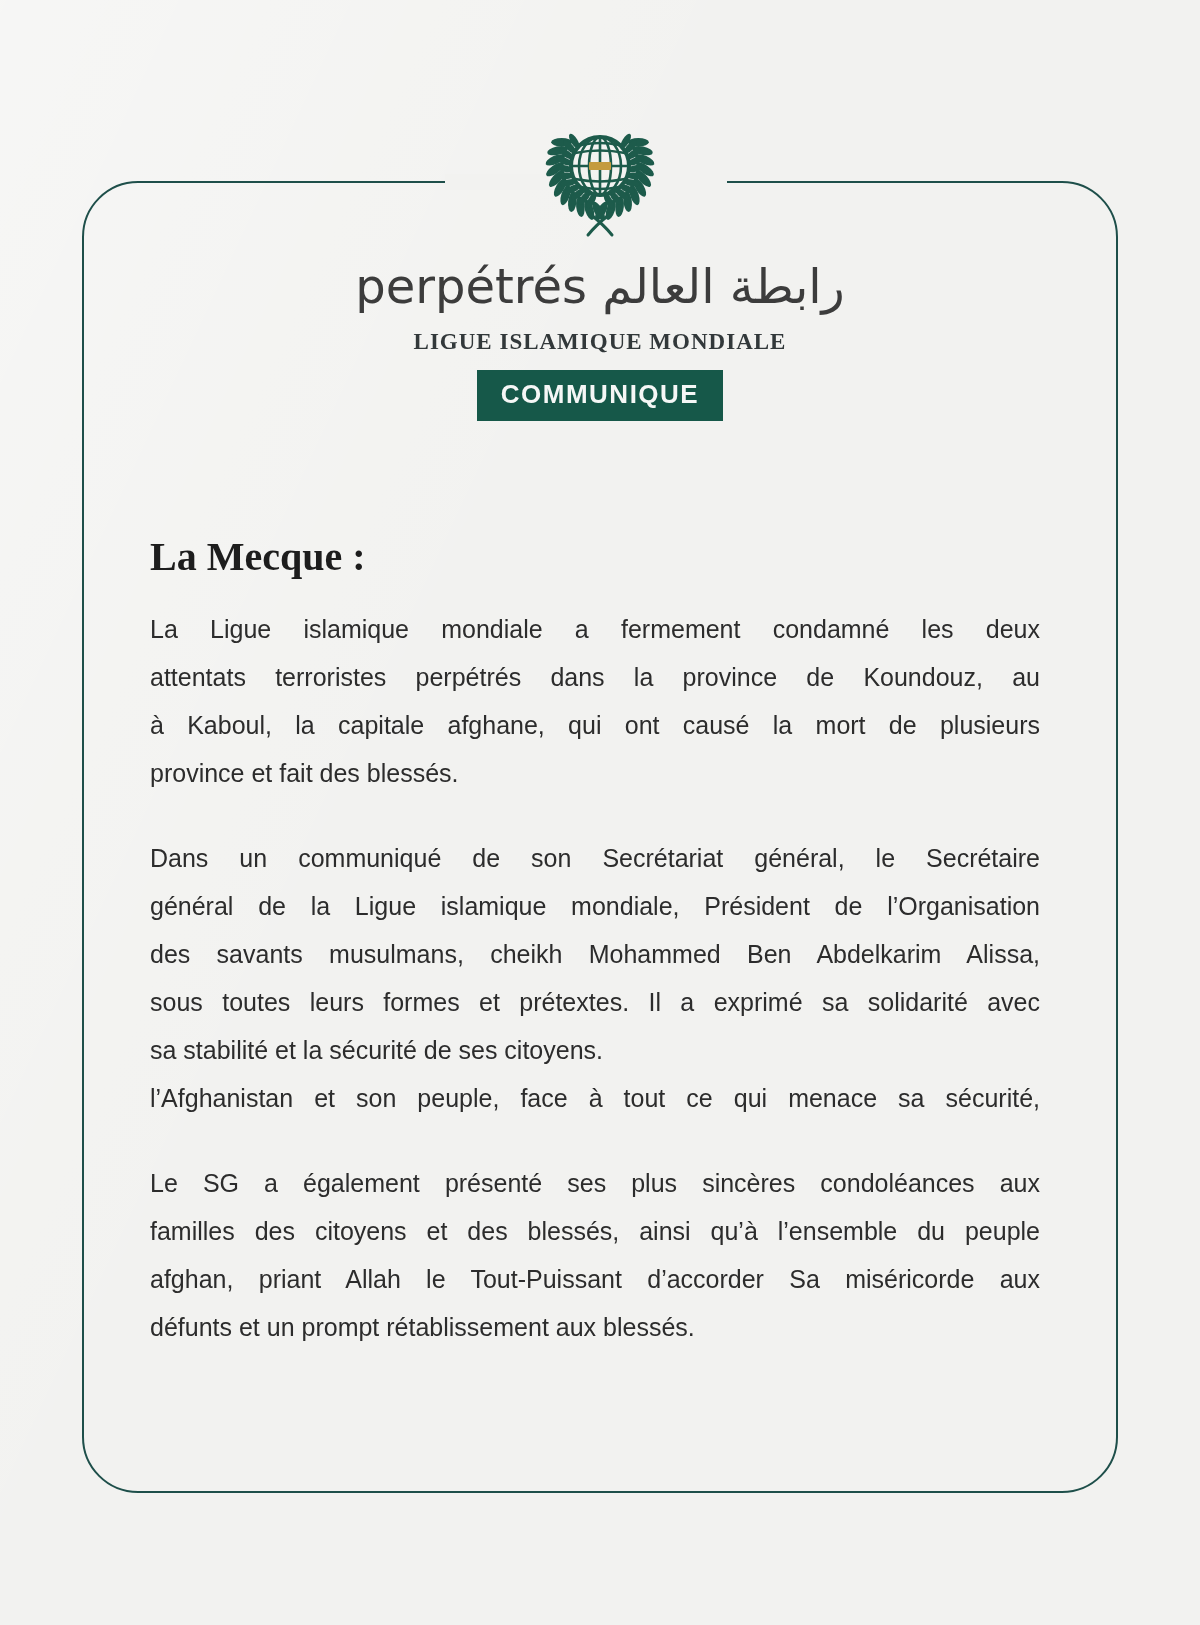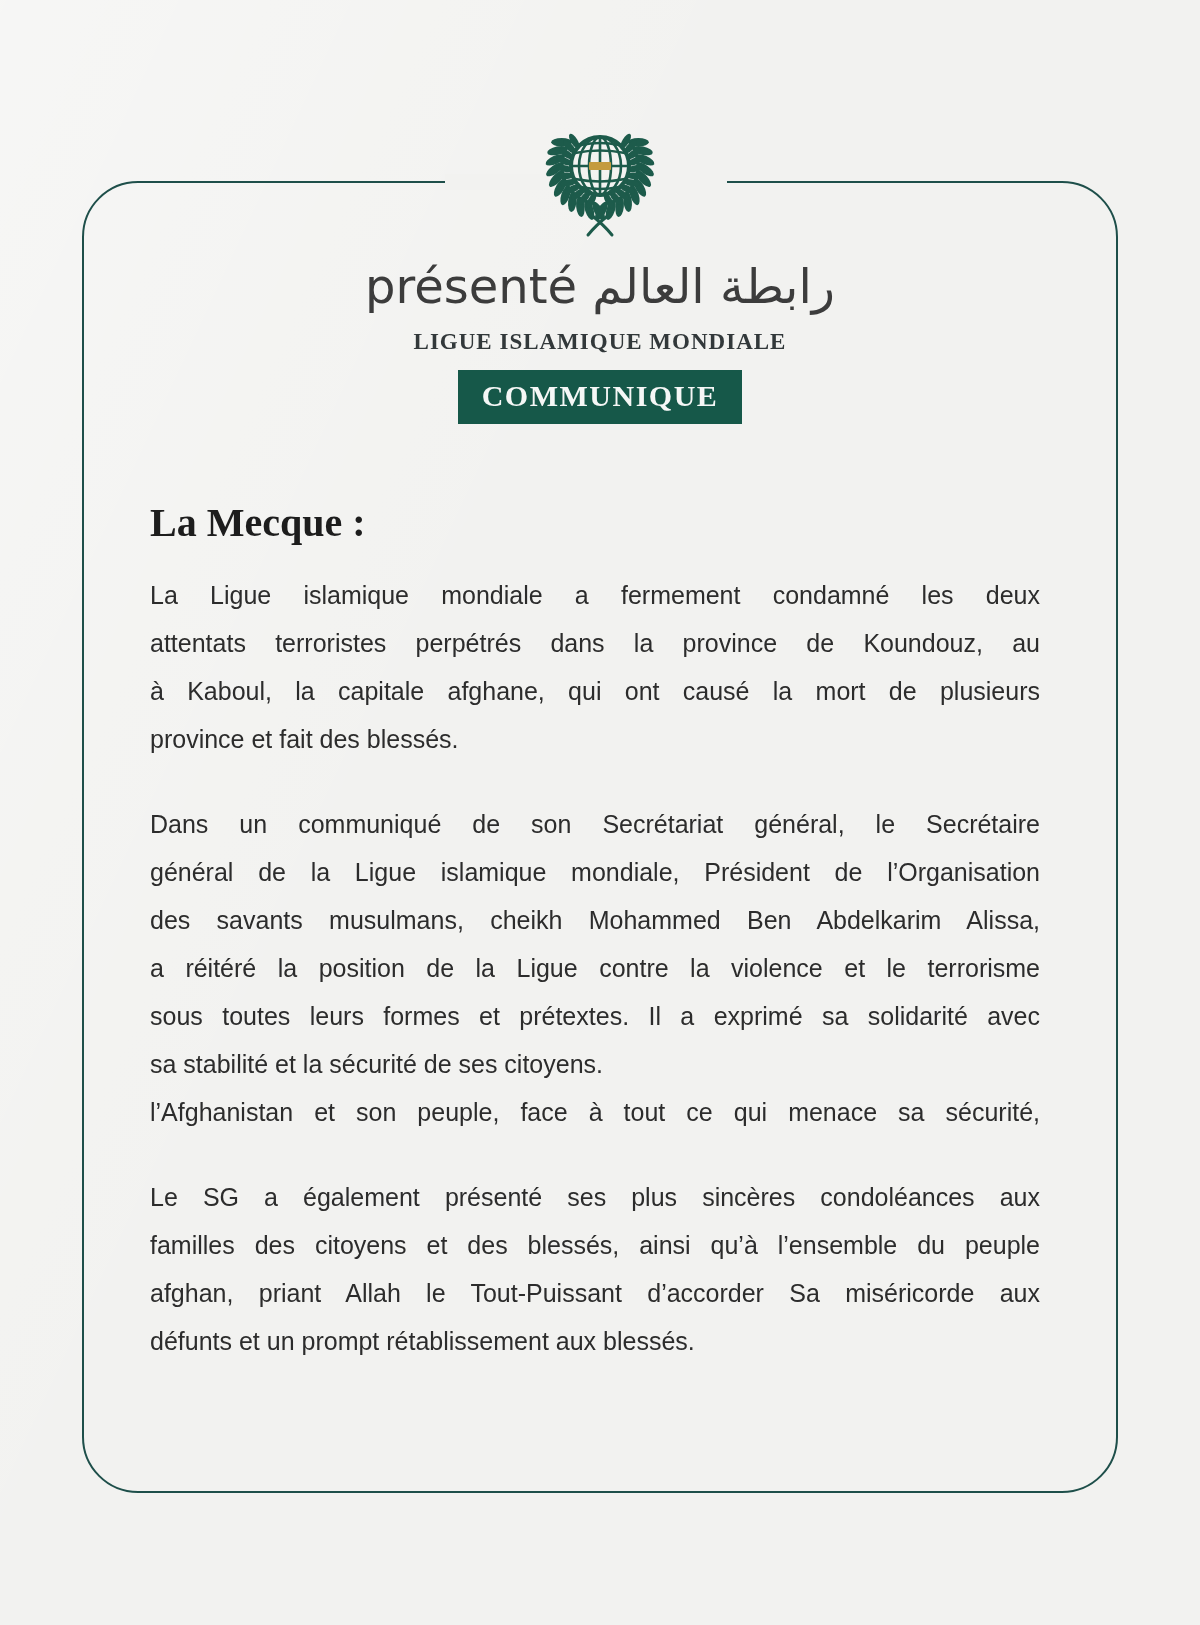--- a/index.html
+++ b/index.html
@@ -68,32 +68,32 @@
     letter-spacing: 1px;
     color: #32383a;
     white-space: nowrap;
   }
   .banner {
     margin-top: 14px;
     background: #165849;
     padding: 9px 24px 11px 24px;
   }
   .banner span {
-    font-family: Liberation Serif, serif;
+    font-family: Liberation Sans, sans-serif;
     font-weight: 700;
-    font-size: 30px;
+    font-size: 26px;
     letter-spacing: 1.5px;
     color: #f5f7f6;
     white-space: nowrap;
   }
   
   .content {
     position: absolute;
     left: 150px;
-    top: 499px;
+    top: 533px;
     width: 890px;
   }
   .content h1 {
     margin: 0 0 24px 0;
     font-family: "Liberation Serif", serif;
     font-weight: 700;
     font-size: 40px;
     line-height: 48px;
     color: #1d1d1d;
   }
@@ -181,21 +181,21 @@
         <line x1="68" y1="29" x2="68" y2="87" stroke-width="2.6"></line>
         <path d="M49,37 Q68,33 87,37" stroke-width="2.6"></path>
         <path d="M43,45 Q68,40 93,45" stroke-width="2.6"></path>
         <line x1="39" y1="58" x2="97" y2="58" stroke-width="2.6"></line>
         <path d="M43,71 Q68,76 93,71" stroke-width="2.6"></path>
         <path d="M49,79 Q68,83 87,79" stroke-width="2.6"></path>
       </g>
       <rect x="57" y="54" width="22" height="8" rx="1" fill="#c49b3f"></rect>
     </svg>
 
-    <div class="arabic">رابطة العالم présenté</div>
+    <div class="arabic">رابطة العالم perpétrés</div>
     <div class="orgname">LIGUE ISLAMIQUE MONDIALE</div>
     <div class="banner">
       <span>COMMUNIQUE</span>
     </div>
 
   </header>
 
   <main class="content">
 
     <h1>La Mecque :</h1>
@@ -204,21 +204,20 @@
       <div class="line">La Ligue islamique mondiale a fermement condamné les deux</div>
       <div class="line">attentats terroristes perpétrés dans la province de Koundouz, au</div>
       <div class="line">à Kaboul, la capitale afghane, qui ont causé la mort de plusieurs</div>
       <div class="line last">province et fait des blessés.</div>
     </section>
 
     <section class="para">
       <div class="line">Dans un communiqué de son Secrétariat général, le Secrétaire</div>
       <div class="line">général de la Ligue islamique mondiale, Président de l’Organisation</div>
       <div class="line">des savants musulmans, cheikh Mohammed Ben Abdelkarim Alissa,</div>
-      <div class="line">a réitéré la position de la Ligue contre la violence et le terrorisme</div>
       <div class="line">sous toutes leurs formes et prétextes. Il a exprimé sa solidarité avec</div>
       <div class="line last">sa stabilité et la sécurité de ses citoyens.</div>
       <div class="line">l’Afghanistan et son peuple, face à tout ce qui menace sa sécurité,</div>
     </section>
 
     <section class="para">
       <div class="line">Le SG a également présenté ses plus sincères condoléances aux</div>
       <div class="line">familles des citoyens et des blessés, ainsi qu’à l’ensemble du peuple</div>
       <div class="line">afghan, priant Allah le Tout-Puissant d’accorder Sa miséricorde aux</div>
       <div class="line last">défunts et un prompt rétablissement aux blessés.</div>

